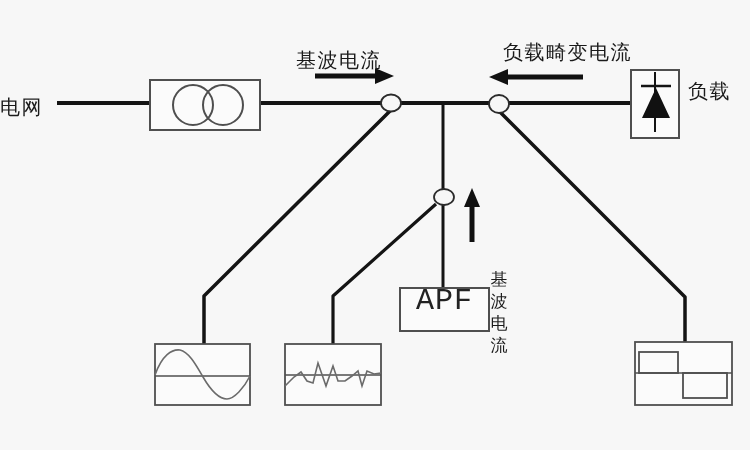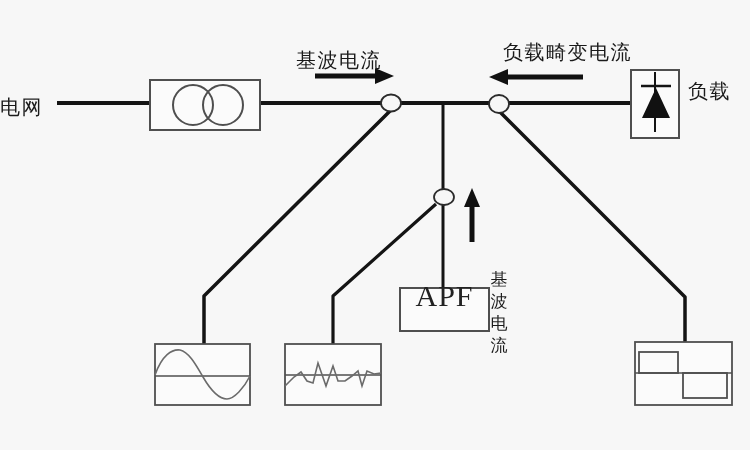--- a/index.html
+++ b/index.html
@@ -13,23 +13,23 @@
   #stage svg{position:absolute;left:0;top:0;}
   .label{
     position:absolute;
     color:#1a1a1a;
     font-size:20px;
     letter-spacing:1.5px;
     white-space:nowrap;
     line-height:1.1;
   }
   .label-apf{
-    left:400px;top:274px;width:89px;height:43px;
+    left:400px;top:280px;width:89px;height:43px;
     display:flex;align-items:center;justify-content:center;
-    font-size:30px;letter-spacing:1px;color:#222;
+    font-size:30px;letter-spacing:1px;color:#222;font-family:Liberation Mono, monospace;
   }
   .label-grid{left:0;top:96px;}
   .label-fundamental{left:296px;top:49px;}
   .label-distortion{left:503px;top:41px;}
   .label-load{left:688px;top:80px;}
   .label-compensation{
     left:488px;top:269px;width:22px;
     font-size:17px;line-height:22px;letter-spacing:0;
     word-break:break-all;white-space:normal;text-align:center;
   }

